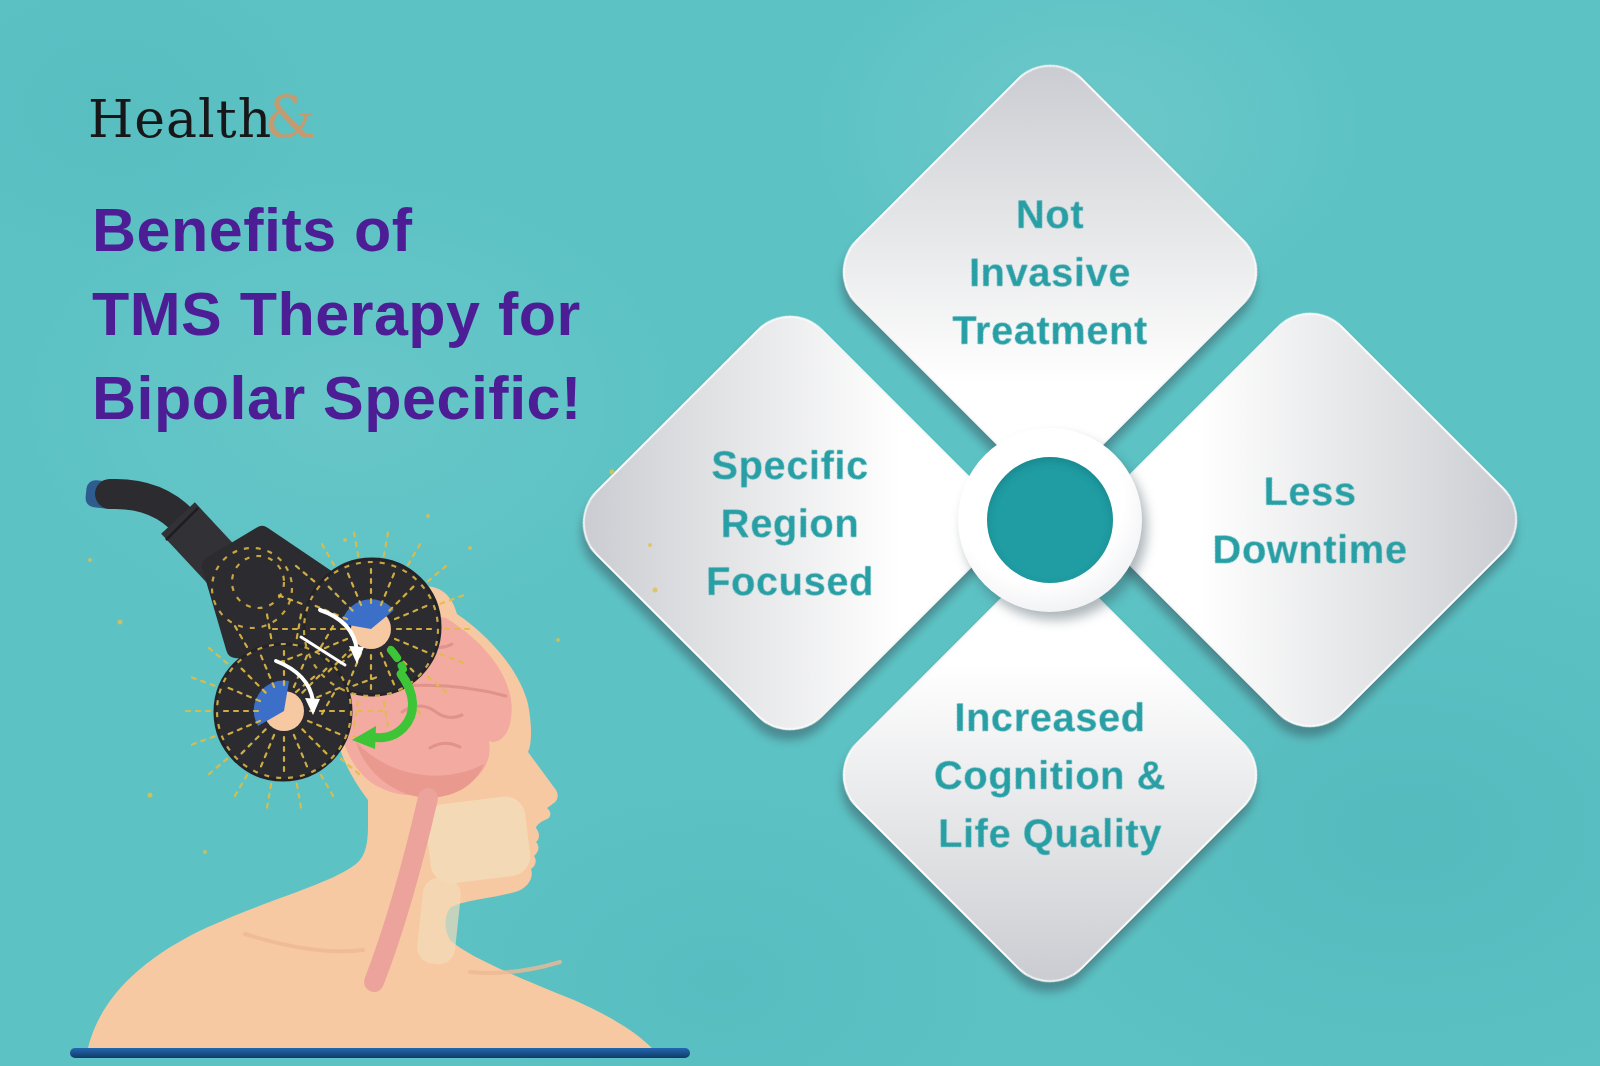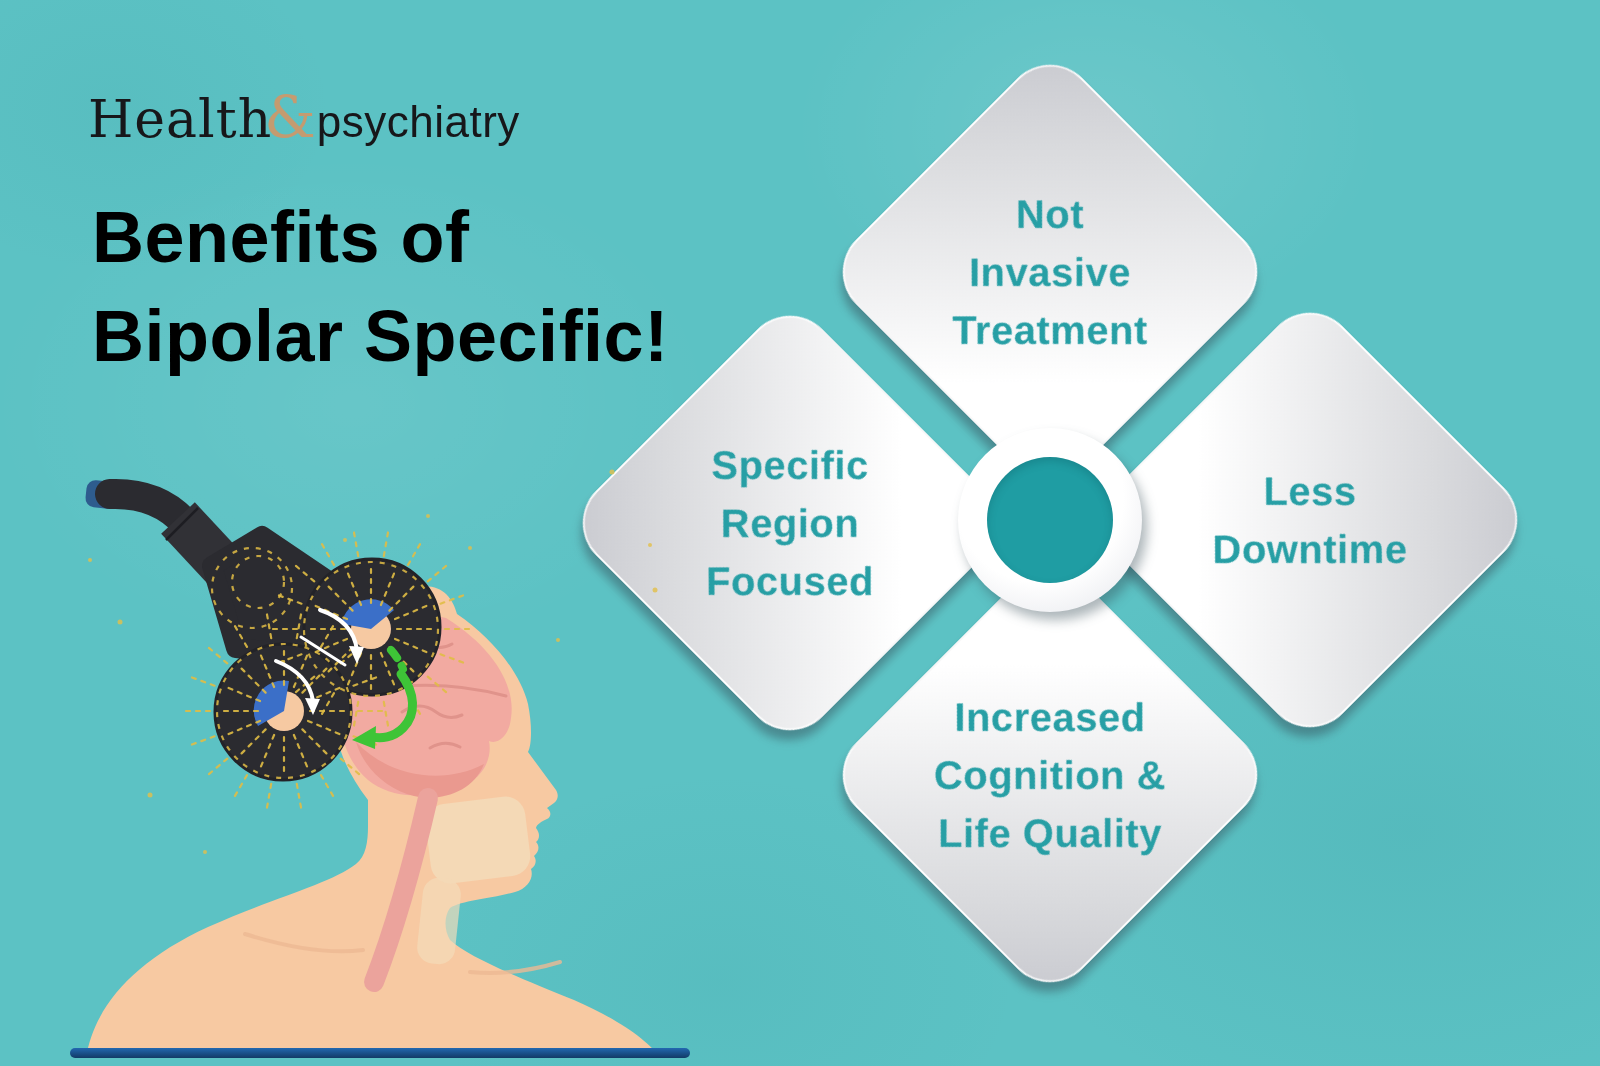--- a/index.html
+++ b/index.html
@@ -16,22 +16,22 @@
       radial-gradient(620px 430px at 88% 78%, rgba(18,110,118,.09), transparent 70%),
       radial-gradient(430px 300px at 45% 92%, rgba(18,110,118,.06), transparent 70%),
       radial-gradient(320px 240px at 7% 10%, rgba(18,110,118,.05), transparent 70%);
   }
   
   .logo{position:absolute;left:88px;top:88px;display:flex;align-items:baseline;white-space:nowrap;}
   .logo-script{font-family:"DejaVu Serif",serif;font-size:52px;color:#17171a;letter-spacing:1px;}
   .logo-amp{font-family:"DejaVu Serif",serif;font-size:58px;line-height:1;color:#c49b70;margin:0 1px 0 -8px;}
   .logo-rest{font-size:44px;color:#17171a;letter-spacing:.5px;}
   
-  .title{position:absolute;left:92px;top:188px;margin:0;font-size:72px;font-weight:bold;
-         color:#000000;line-height:1.38;letter-spacing:.5px;}
+  .title{position:absolute;left:92px;top:188px;margin:0;font-size:61px;font-weight:bold;
+         color:#4c1d95;line-height:1.38;letter-spacing:.5px;}
   .title span{display:block;}
   
   .card{position:absolute;width:320px;height:320px;border-radius:46px;box-sizing:border-box;
         transform:rotate(45deg);border:2px solid rgba(255,255,255,.75);
         filter:drop-shadow(6px 8px 5px rgba(50,72,82,.45));}
   .card-top   {left:890px; top:112px; background:linear-gradient(-45deg,#ffffff 25%,#d9dadd 78%,#c8c9cf 100%);}
   .card-left  {left:630px; top:363px; background:linear-gradient(225deg,#ffffff 25%,#d9dadd 78%,#c8c9cf 100%);}
   .card-right {left:1150px;top:360px; background:linear-gradient(45deg, #ffffff 25%,#d9dadd 78%,#c8c9cf 100%);}
   .card-bottom{left:890px; top:615px; background:linear-gradient(135deg,#ffffff 25%,#d9dadd 78%,#c8c9cf 100%);}
   .card-inner{position:absolute;inset:0;display:flex;flex-direction:column;align-items:center;justify-content:center;
@@ -51,25 +51,25 @@
 </style>
 </head>
 <body>
 
 <div class="canvas">
   <div class="texture"></div>
 
   <header class="logo">
     <span class="logo-script">Health</span>
     <span class="logo-amp">&amp;</span>
-    <span class="logo-rest">psychiatry</span>
   </header>
 
   <h1 class="title">
     <span>Benefits of</span>
+    <span>TMS Therapy for</span>
     <span>Bipolar Specific!</span>
   </h1>
 
   <div class="card card-top">
     <div class="card-inner">
       <span>Not</span>
       <span>Invasive</span>
       <span>Treatment</span>
     </div>
   </div>

